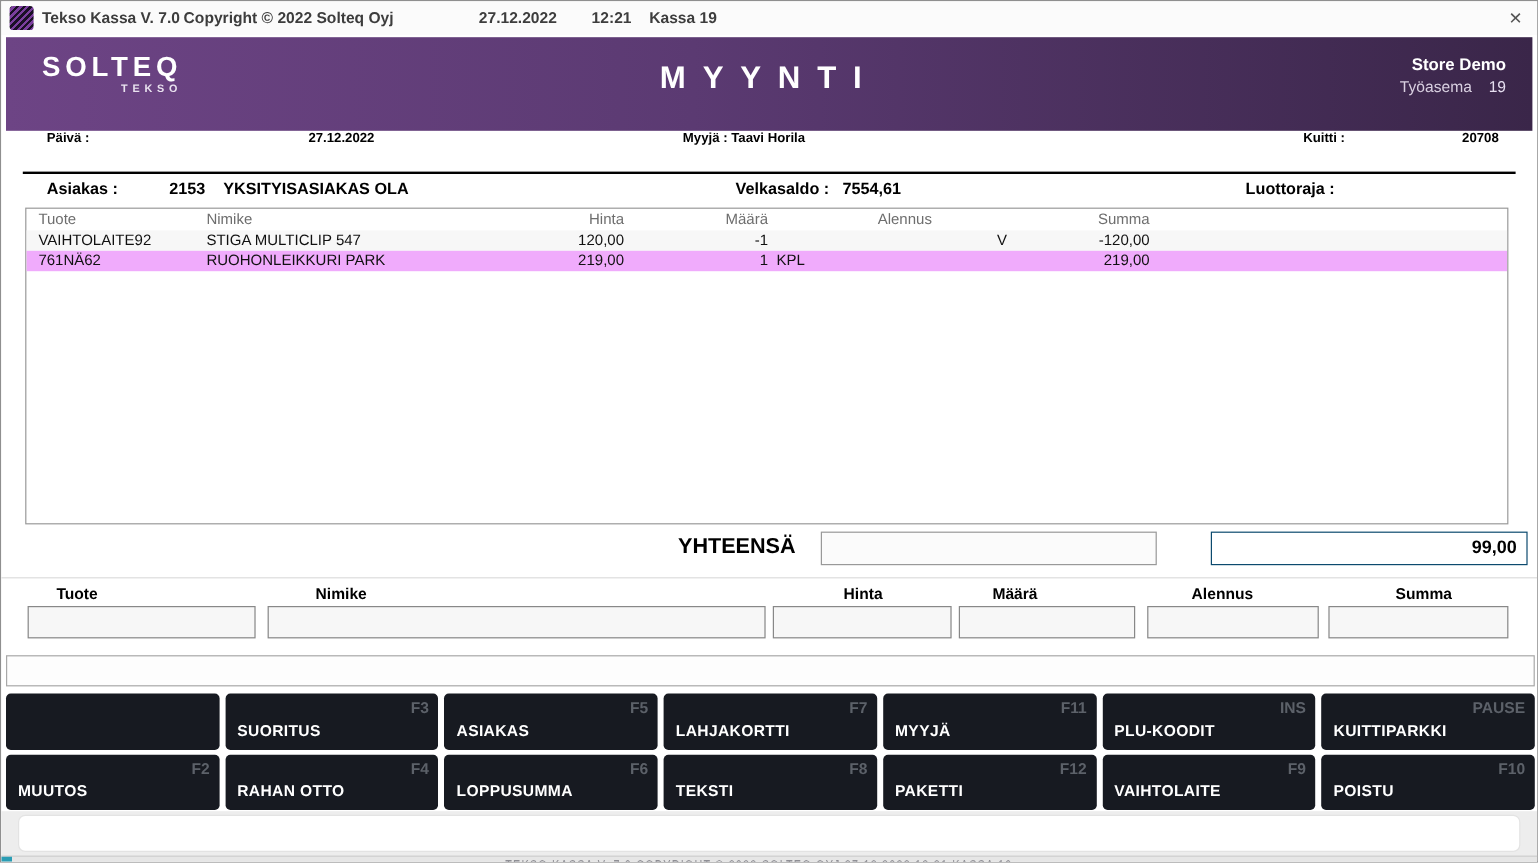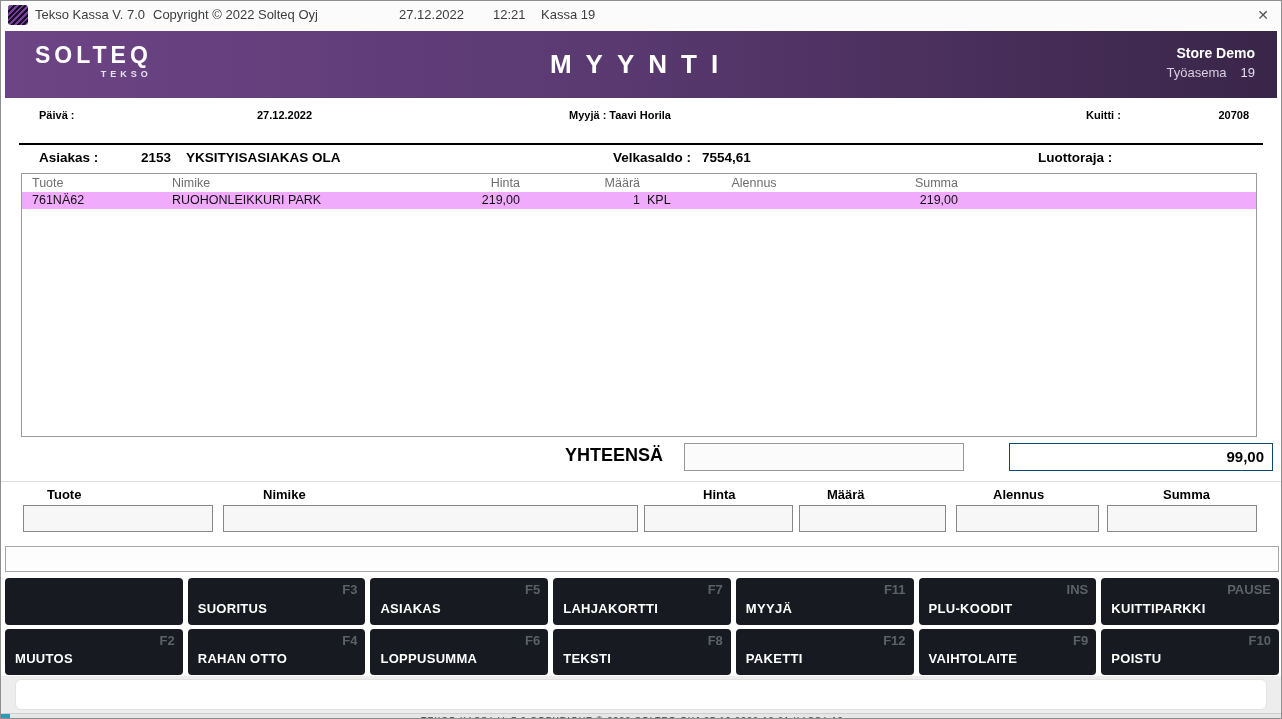--- a/index.html
+++ b/index.html
@@ -1,31 +1,31 @@
 <!DOCTYPE html>
 <html><head>
 <meta charset="utf-8">
 <style>
   * { margin:0; padding:0; box-sizing:border-box; }
   html,body { width:1282px; height:719px; background:#fff; font-family:"Liberation Sans","DejaVu Sans",sans-serif; }
   .screen { position:relative; width:1282px; height:719px; background:#fff; border:1px solid #8f8f8f; overflow:hidden; }
 
   
   .titlebar { position:absolute; top:0; left:0; right:0; height:28px; background:#fbfbfb; color:#3d3d3d; font-size:13px; }
-  .titlebar span { position:absolute; top:6px; white-space:nowrap; }
+  .titlebar span { position:absolute; top:6px; white-space:nowrap;font-weight:bold; }
   .app-icon { position:absolute; top:4px; left:7px; width:20px; height:20px; border-radius:3px;
     background:repeating-linear-gradient(135deg,#1a1026 0 2px,#7b3f9e 2px 4px); }
   .tb-title{ left:34px; } .tb-copy{ left:152px; } .tb-date{ left:398px; } .tb-time{ left:492px; } .tb-kassa{ left:540px; }
   .tb-close{ position:absolute; top:1px; right:4px; width:28px; height:26px; text-align:center; line-height:26px; color:#555; font-size:14px; cursor:default; }
 
   
   .main { position:absolute; top:28px; left:0; right:0; height:691px; background:#fff; }
 
   
-  .brandbar { position:absolute; top:2px; left:4px; right:4px; height:67px;
+  .brandbar { position:absolute; top:2px; left:4px; right:4px; height:78px;
     background:linear-gradient(90deg,#6d4485 0%,#5b3a72 45%,#3a2649 100%); color:#fff; }
   .logo { position:absolute; left:30px; top:12px; text-align:right; }
   .logo-main { font-size:23px; font-weight:700; letter-spacing:4px; line-height:24px; }
   .logo-sub { font-size:9px; font-weight:700; letter-spacing:4px; color:#e9e2ef; margin-top:2px; }
   .screen-title { position:absolute; left:0; right:0; top:18px; text-align:center; font-size:26px; font-weight:700; letter-spacing:14px; }
   .store-box { position:absolute; right:22px; top:14px; text-align:right; }
   .store-name { font-size:14px; font-weight:700; }
   .workstation { font-size:13px; color:#d8cfe0; margin-top:4px; }
   .workstation b { font-weight:400; margin-left:14px; color:#e6dff0;margin-top:16px; }
 
@@ -140,20 +140,30 @@
       <div class="trow thead">
         <span class="c-tuote">Tuote</span>
         <span class="c-nimike">Nimike</span>
         <span class="c-hinta">Hinta</span>
         <span class="c-maara">Määrä</span>
         <span class="c-unit"></span>
         <span class="c-alennus">Alennus</span>
         <span class="c-flag"></span>
         <span class="c-summa">Summa</span>
       </div>
+      <div class="trow row-a">
+        <span class="c-tuote">VAIHTOLAITE92</span>
+        <span class="c-nimike">STIGA MULTICLIP 547</span>
+        <span class="c-hinta">120,00</span>
+        <span class="c-maara">-1</span>
+        <span class="c-unit"></span>
+        <span class="c-alennus"></span>
+        <span class="c-flag">V</span>
+        <span class="c-summa">-120,00</span>
+      </div>
       <div class="trow row-b">
         <span class="c-tuote">761NÄ62</span>
         <span class="c-nimike">RUOHONLEIKKURI PARK</span>
         <span class="c-hinta">219,00</span>
         <span class="c-maara">1</span>
         <span class="c-unit">KPL</span>
         <span class="c-alennus"></span>
         <span class="c-flag"></span>
         <span class="c-summa">219,00</span>
       </div>

